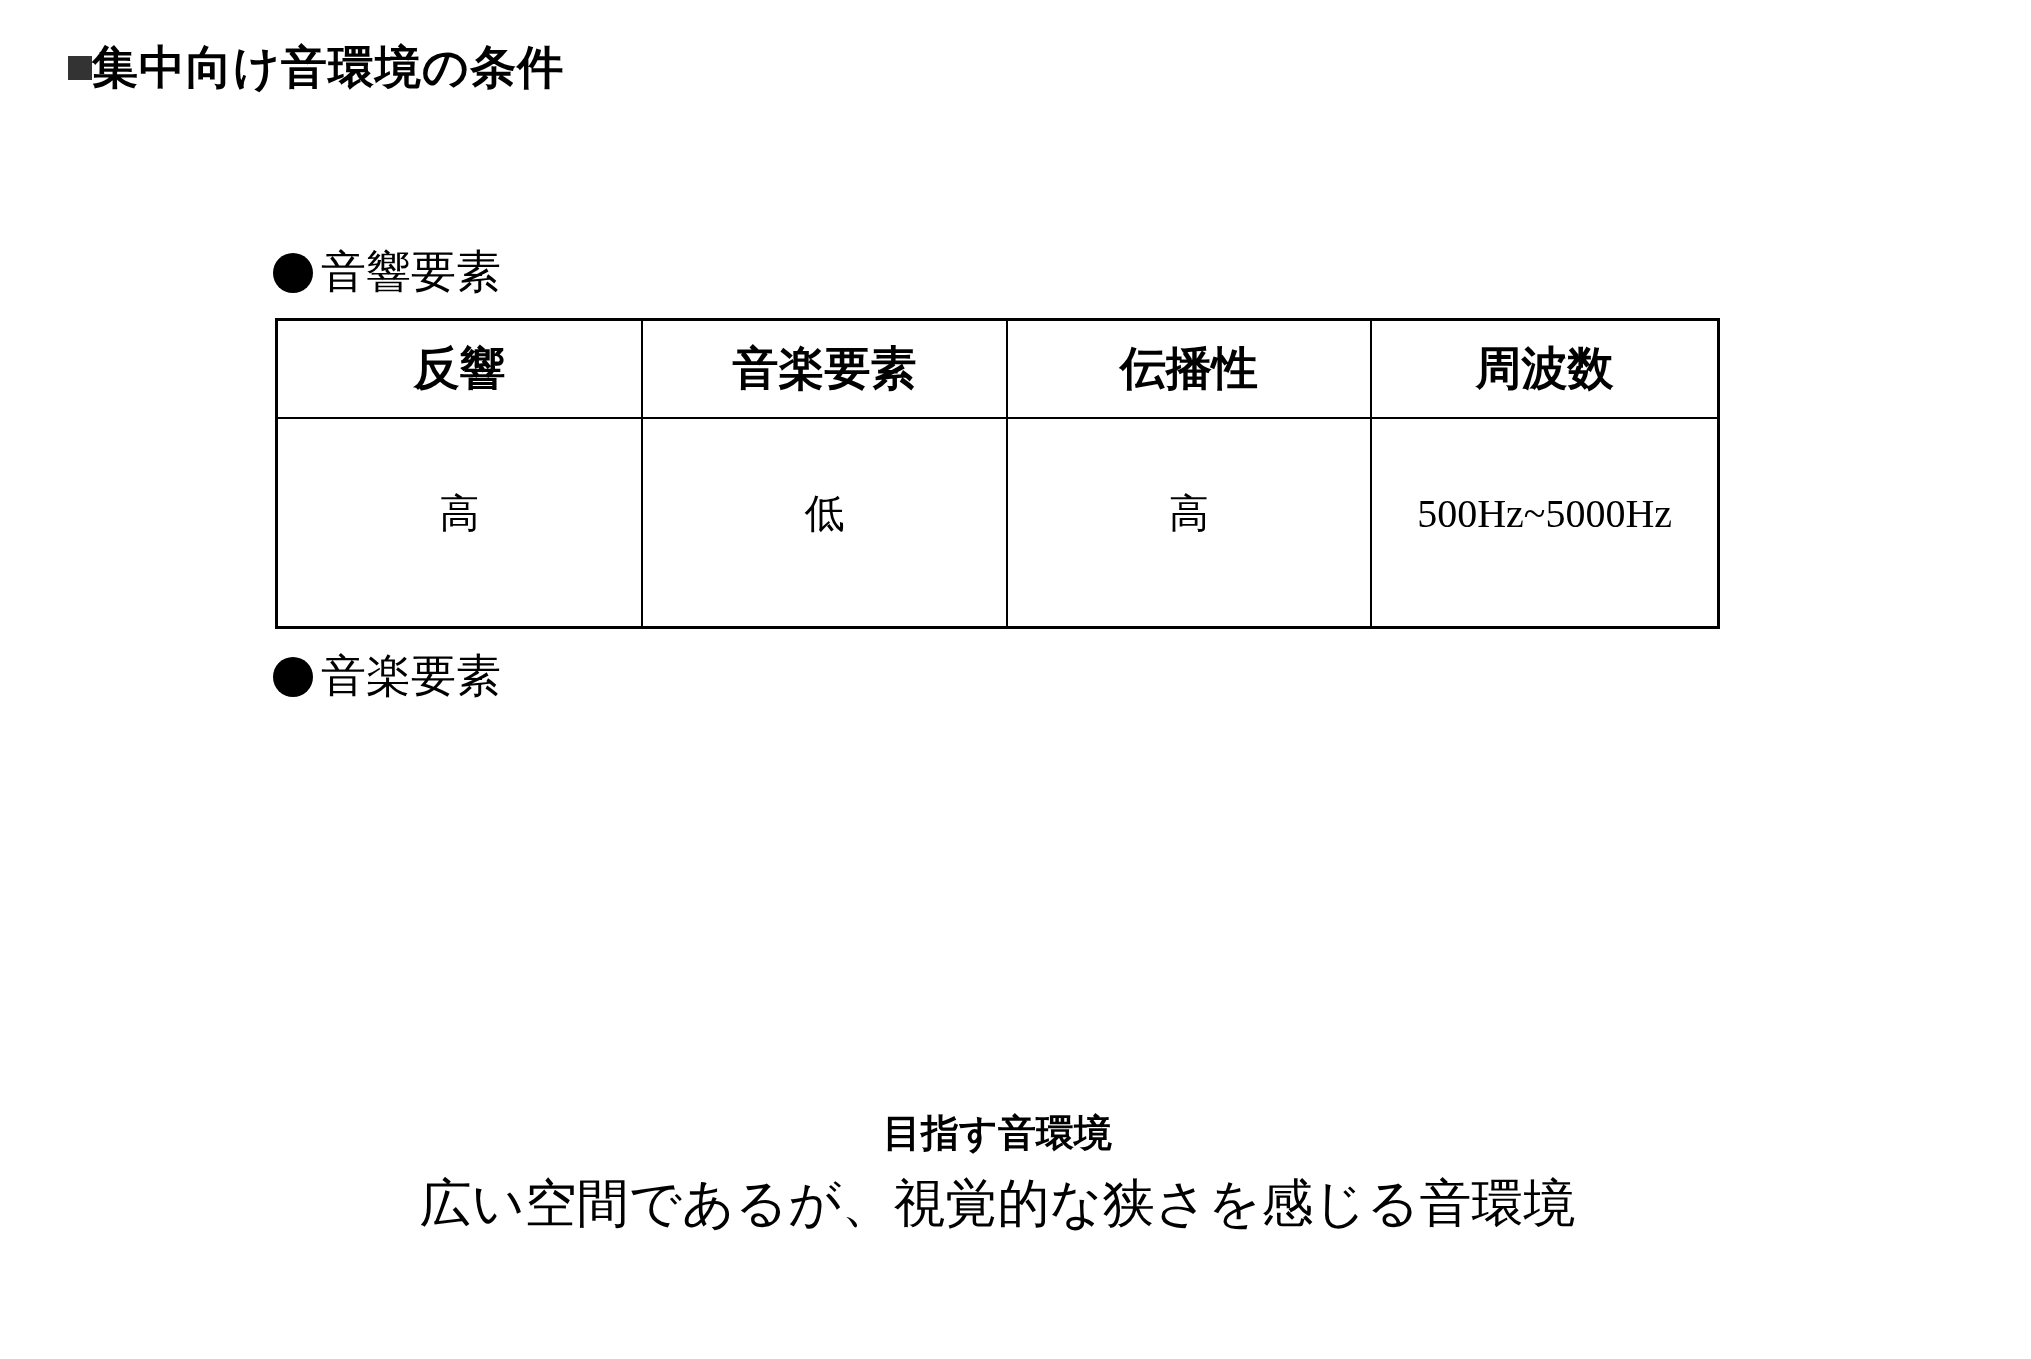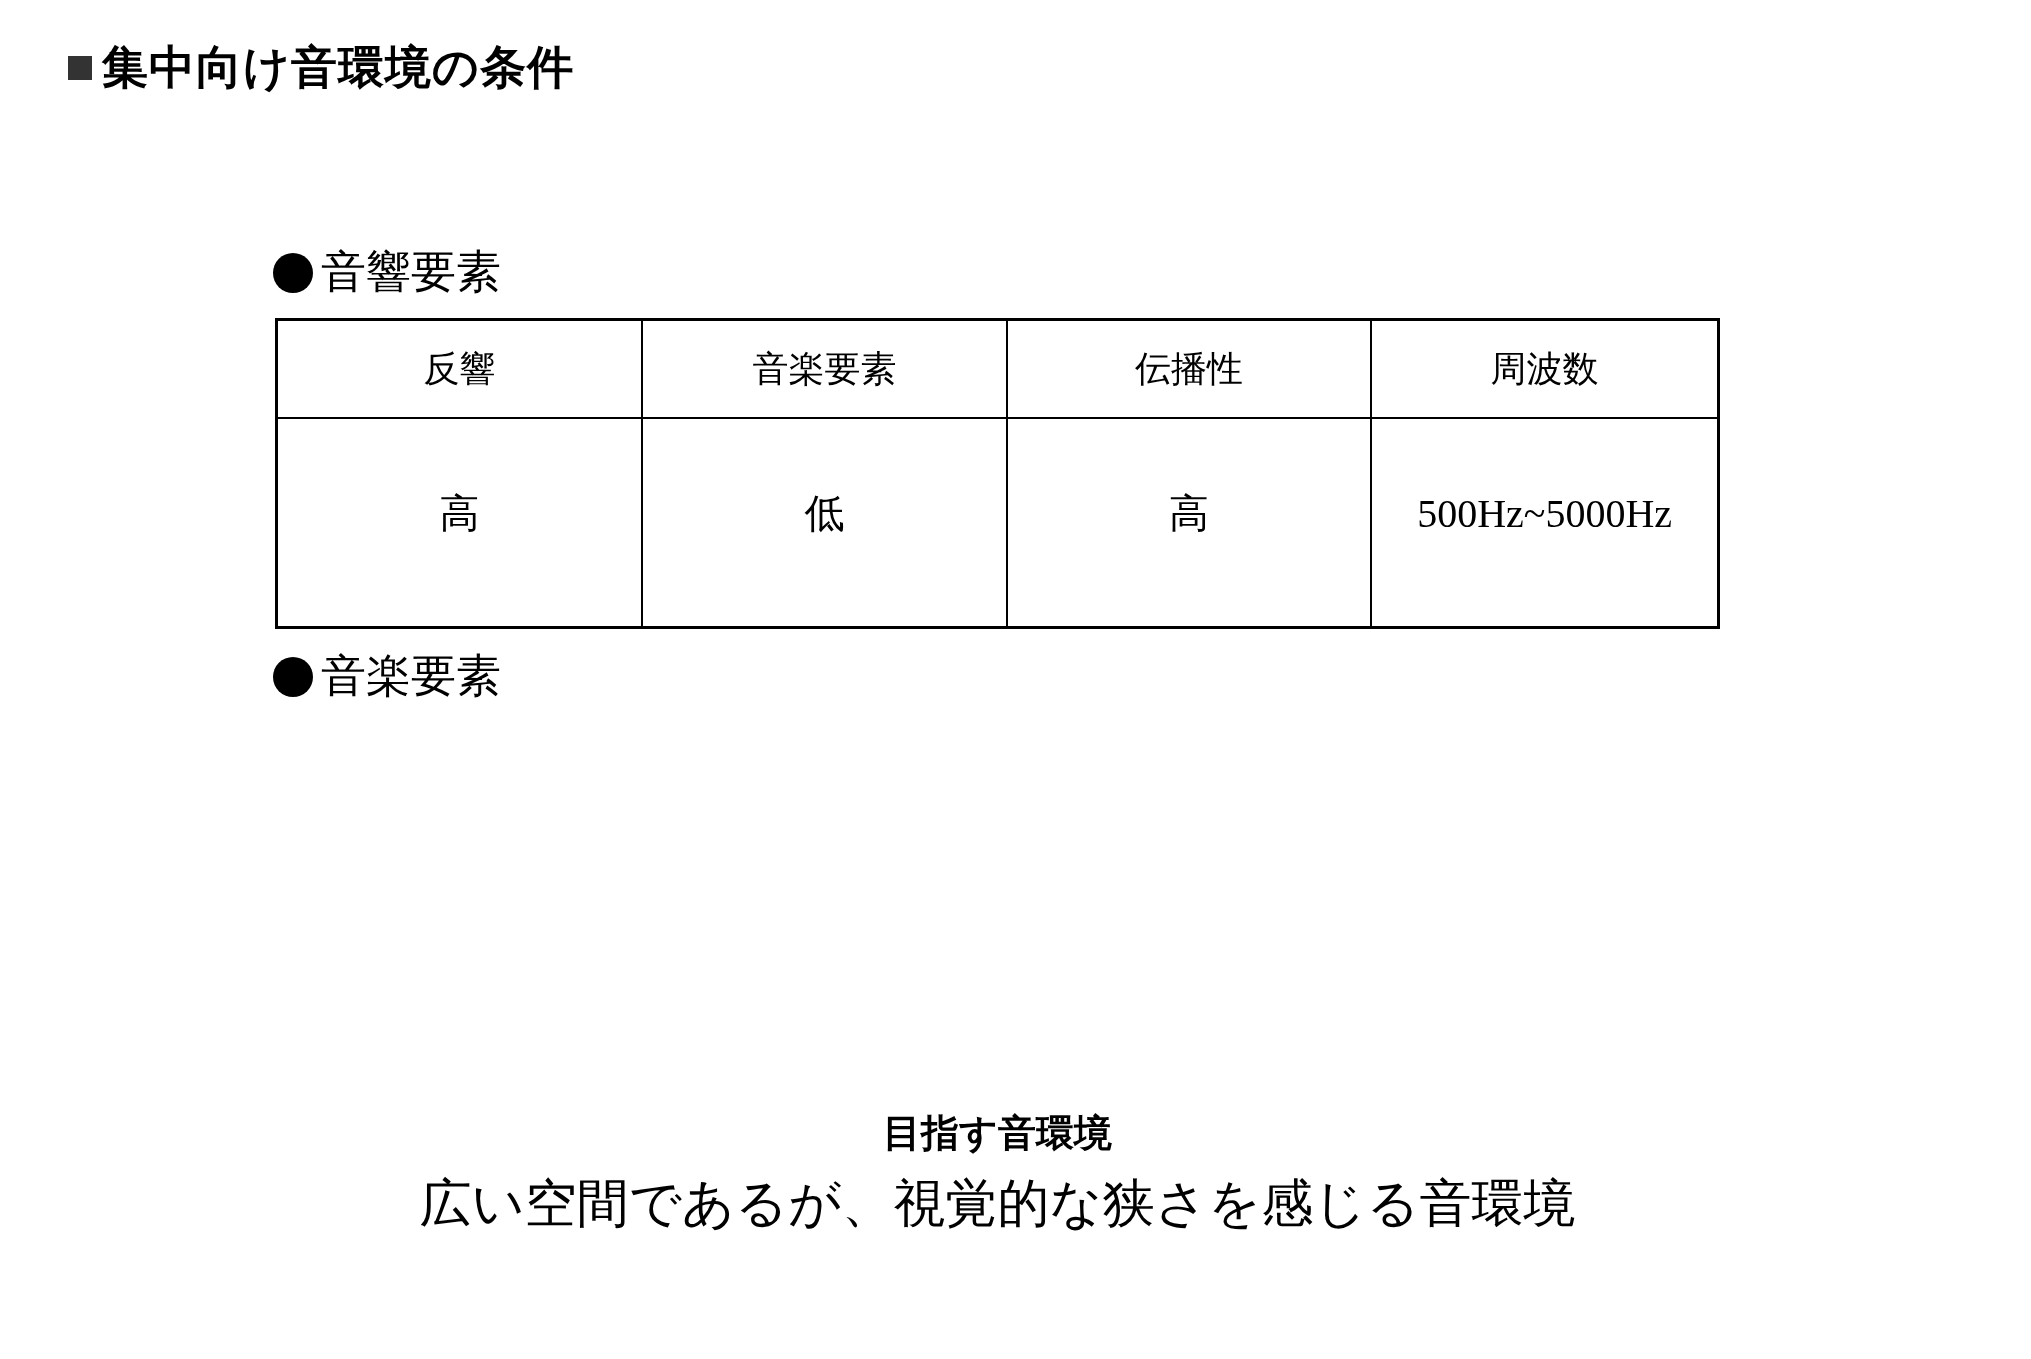--- a/index.html
+++ b/index.html
@@ -17,21 +17,21 @@
     overflow: hidden;
   }
 
   
   .title-row {
     position: absolute;
     left: 68px;
     top: 38px;
     display: flex;
     align-items: center;
-    gap: 10px;
+    gap: 0;
   }
   .sq-bullet {
     width: 24px;
     height: 24px;
     background: #333333;
     flex: 0 0 auto;
   }
   .title-text {
     margin: 0;
     font-size: 46px;
@@ -81,22 +81,22 @@
   }
   table.data-table th,
   table.data-table td {
     border: 2px solid #000000;
     text-align: center;
     overflow: hidden;
     white-space: nowrap;
   }
   table.data-table th {
     height: 94px;
-    font-size: 36px;
-    font-weight: normal;
+    font-size: 46px;
+    font-weight: bold;
     vertical-align: middle;
   }
   table.data-table td {
     height: 186px;
     font-size: 40px;
     font-weight: normal;
     vertical-align: middle;
     padding-bottom: 20px;
   }
 

